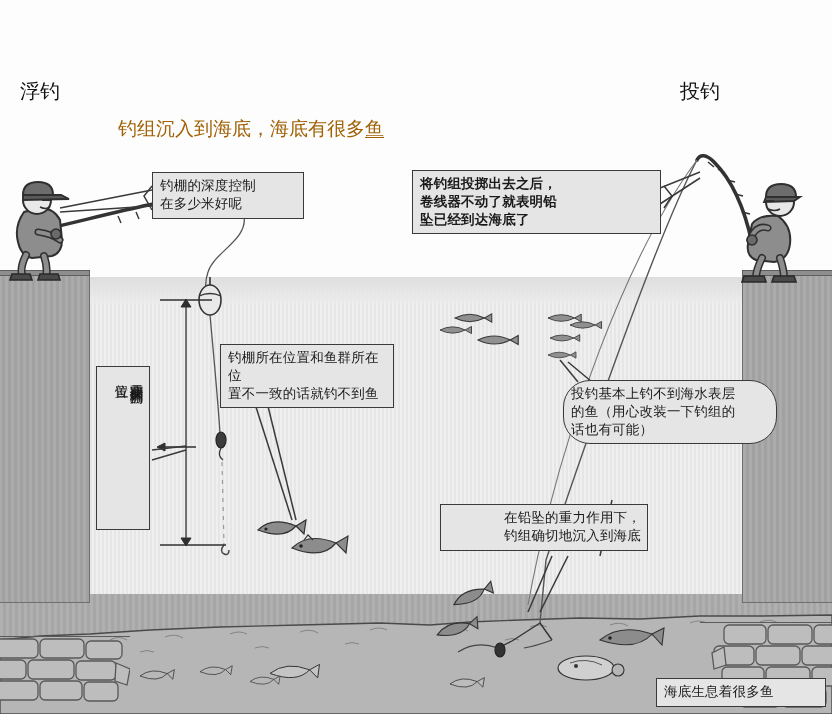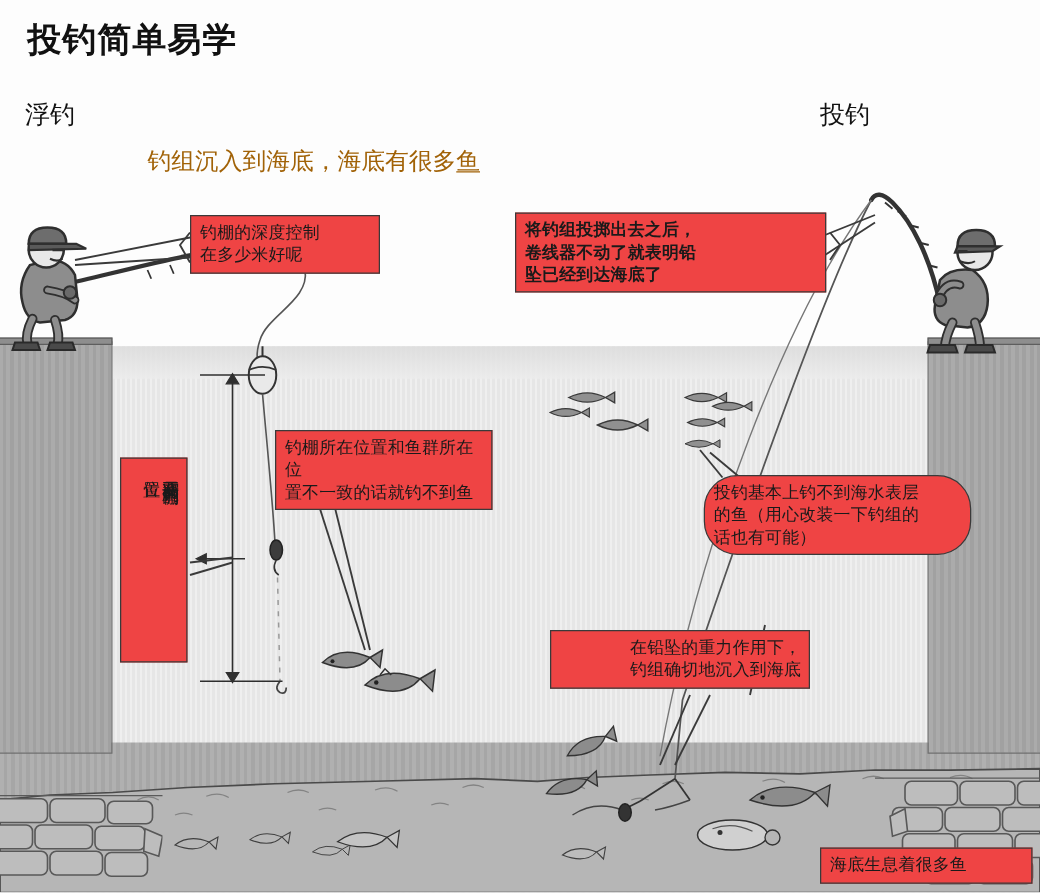--- a/index.html
+++ b/index.html
@@ -31,21 +31,21 @@
     color: #111;
   }
   .label-left {
     position: absolute;
     left: 20px; top: 78px;
     font-size: 20px;
     color: #111;
   }
   .label-right {
     position: absolute;
-    left: 656px; top: 78px;
+    left: 680px; top: 78px;
     font-size: 20px;
     color: #111;
   }
   .subhead {
     position: absolute;
     left: 118px; top: 116px;
     font-size: 19px;
     color: #a16207;
   }
   .subhead .underline {
@@ -118,21 +118,21 @@
     width: 832px; height: 120px;
     background:
       repeating-linear-gradient(90deg,
         #b0b0b0 0px, #b0b0b0 3px,
         #a6a6a6 3px, #a6a6a6 6px);
   }
 
   
   .callout {
     position: absolute;
-    background: #ef4444;
+    background: #e5e5e5;
     border: 1.6px solid #3a3a3a;
     padding: 4px 6px 5px 7px;
     font-size: 13.5px;
     line-height: 1.32;
     color: #1a1a1a;
     letter-spacing: .2px;
     white-space: pre-line;
   }
   .callout.vertical {
     writing-mode: vertical-rl;
@@ -147,21 +147,20 @@
     position: absolute; left: 0; top: 0;
     width: 832px; height: 714px;
     pointer-events: none;
   }
 </style>
 </head>
 <body>
 
 <div id="page">
 
-  <div class="title">投钓简单易学</div>
   <div class="label-left">浮钓</div>
   <div class="label-right">投钓</div>
   <div class="subhead"><span>钓组沉入到海底，海底有很多</span><span class="underline">鱼</span></div>
 
   <div id="scene">
 
     <div class="water"></div>
     <div class="water-top-shade"></div>
 
     <div class="seabed">

